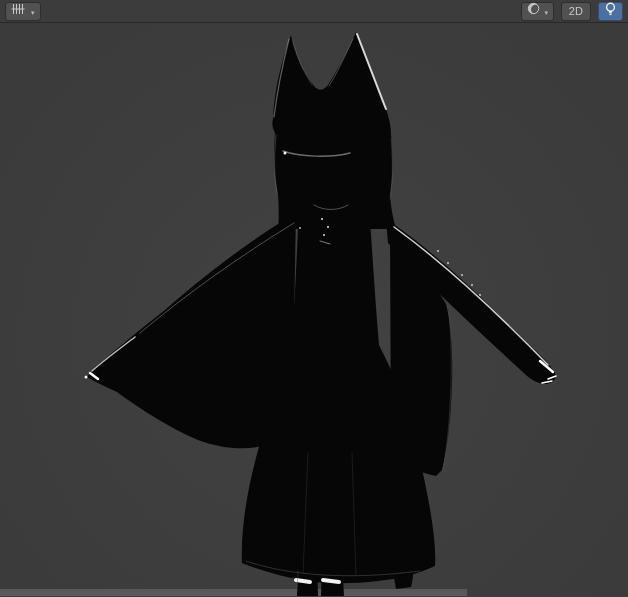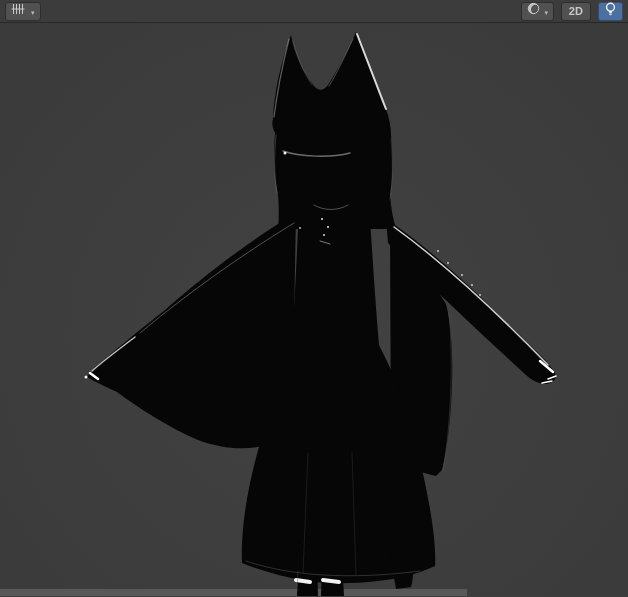--- a/index.html
+++ b/index.html
@@ -15,21 +15,21 @@
     padding:0 5px;box-sizing:border-box;
   }
   .toolbar-left,.toolbar-right{display:flex;align-items:center;gap:7px;}
   .btn{
     height:17px;background:#515151;border:1px solid #2d2d2d;border-radius:3px;
     display:flex;align-items:center;gap:4px;padding:0 5px;
     color:#c8c8c8;font-size:11px;line-height:17px;cursor:default;user-select:none;
   }
   .btn.active{background:#4c709f;border-color:#324d72;}
   .caret{font-size:7px;color:#b8b8b8;line-height:1;transform:translateY(1px);}
-  .btn-2d{min-width:18px;justify-content:center;font-weight:bold;letter-spacing:.3px;}
+  .btn-2d{min-width:18px;justify-content:center;font-weight:normal;letter-spacing:.3px;}
   
   .viewport{
     position:relative;width:628px;height:573px;overflow:hidden;
     background:radial-gradient(ellipse at 50% 55%, #424242 0%, #3b3b3b 85%);
   }
   .bottom-strip{
     position:absolute;left:0;bottom:0;width:467px;height:7px;background:#585858;
   }
   svg.character{position:absolute;left:0;top:0;}
 </style>

